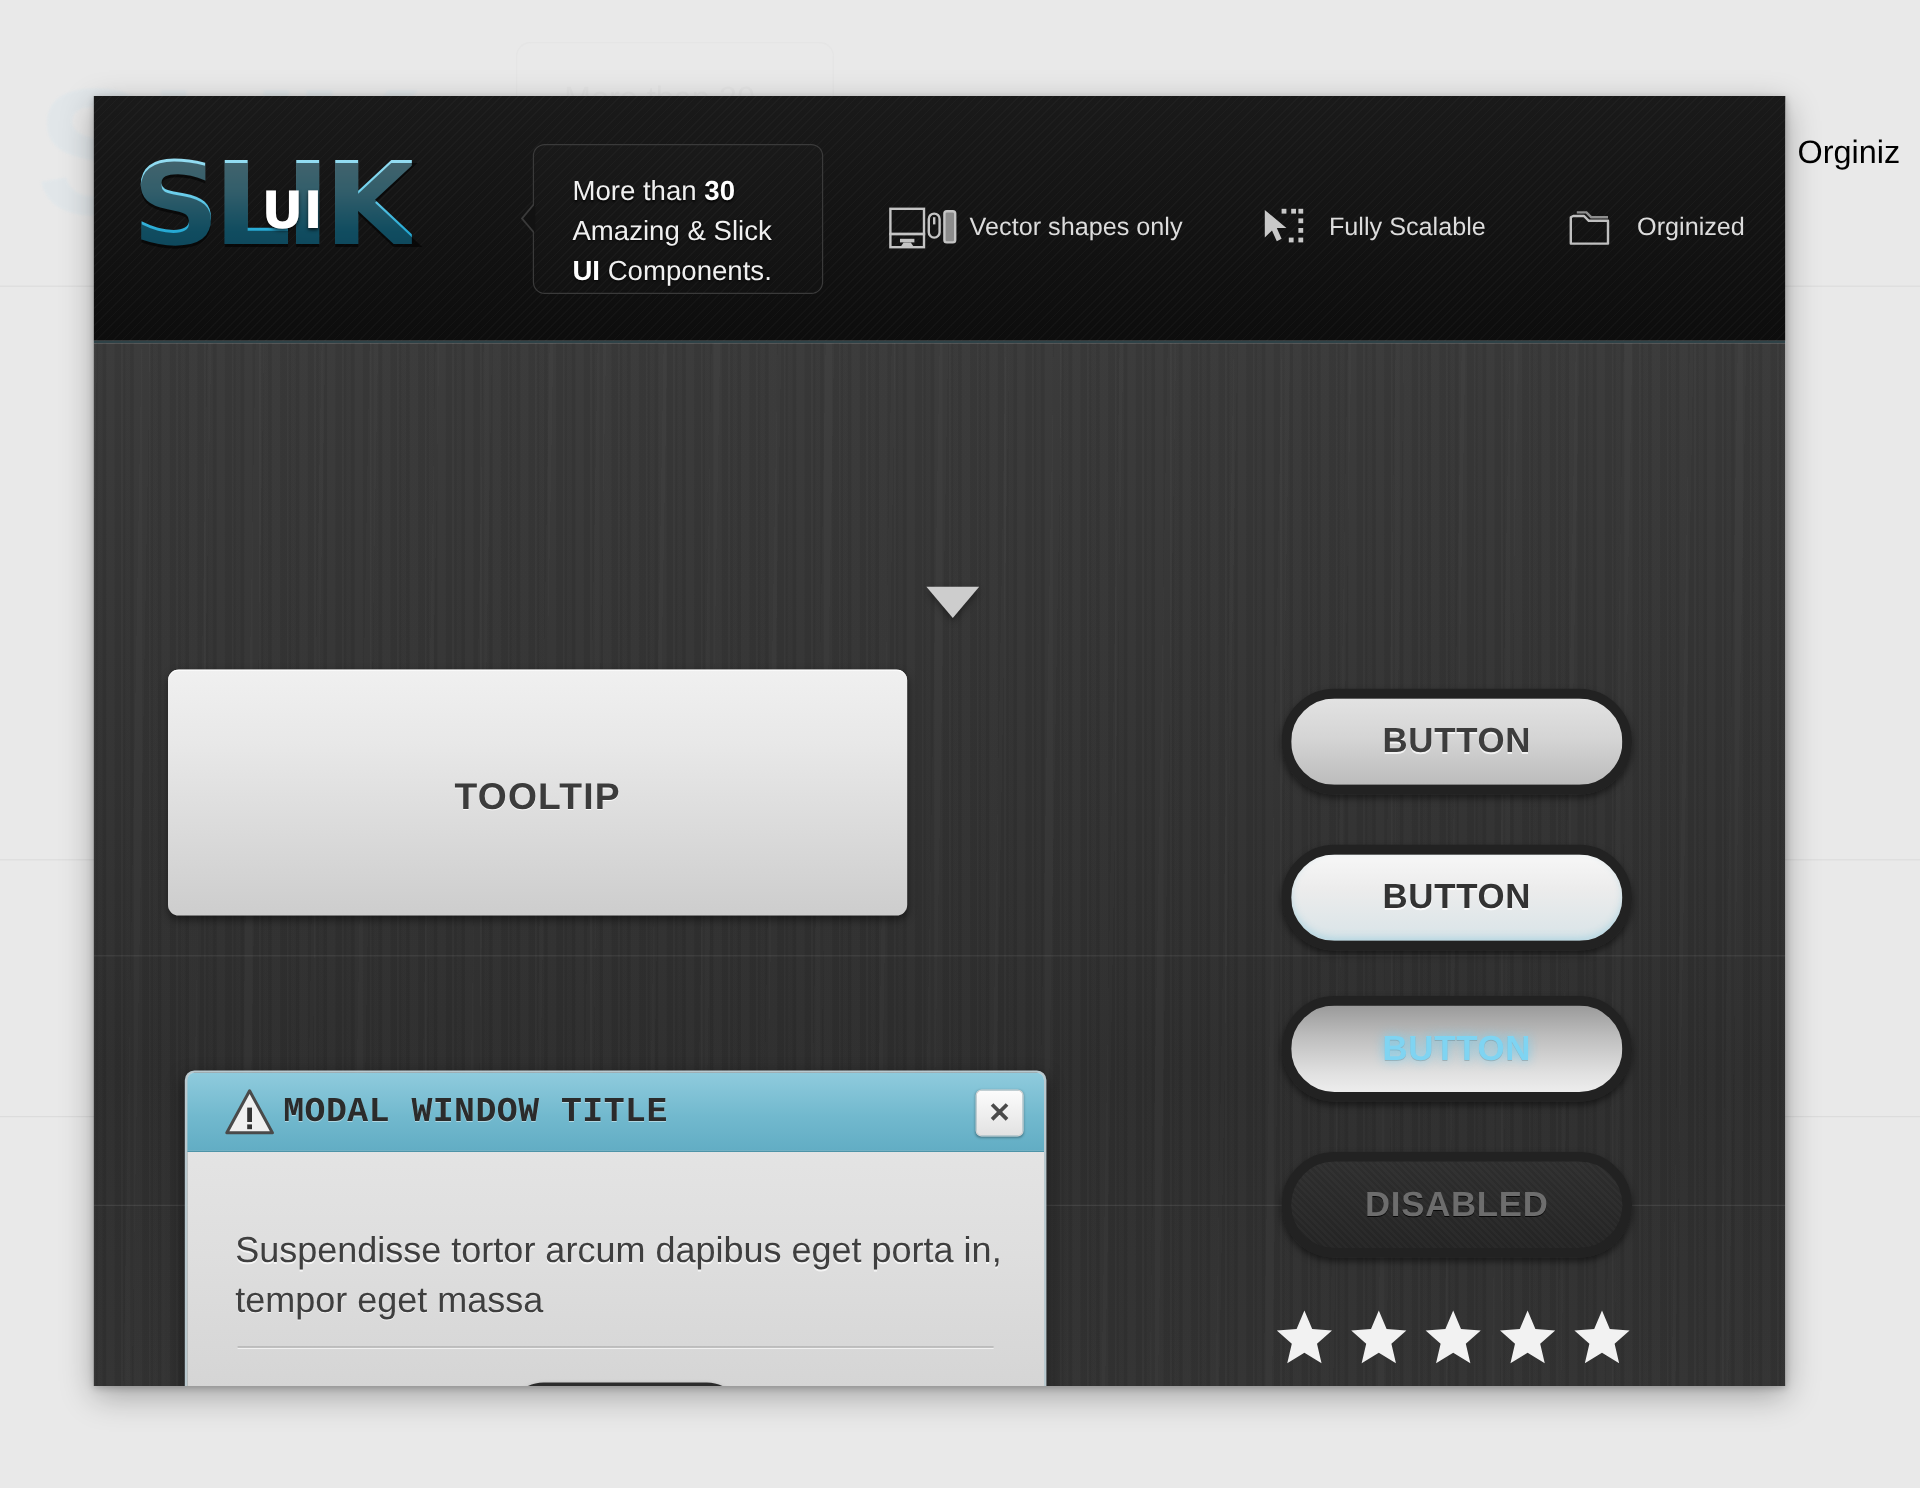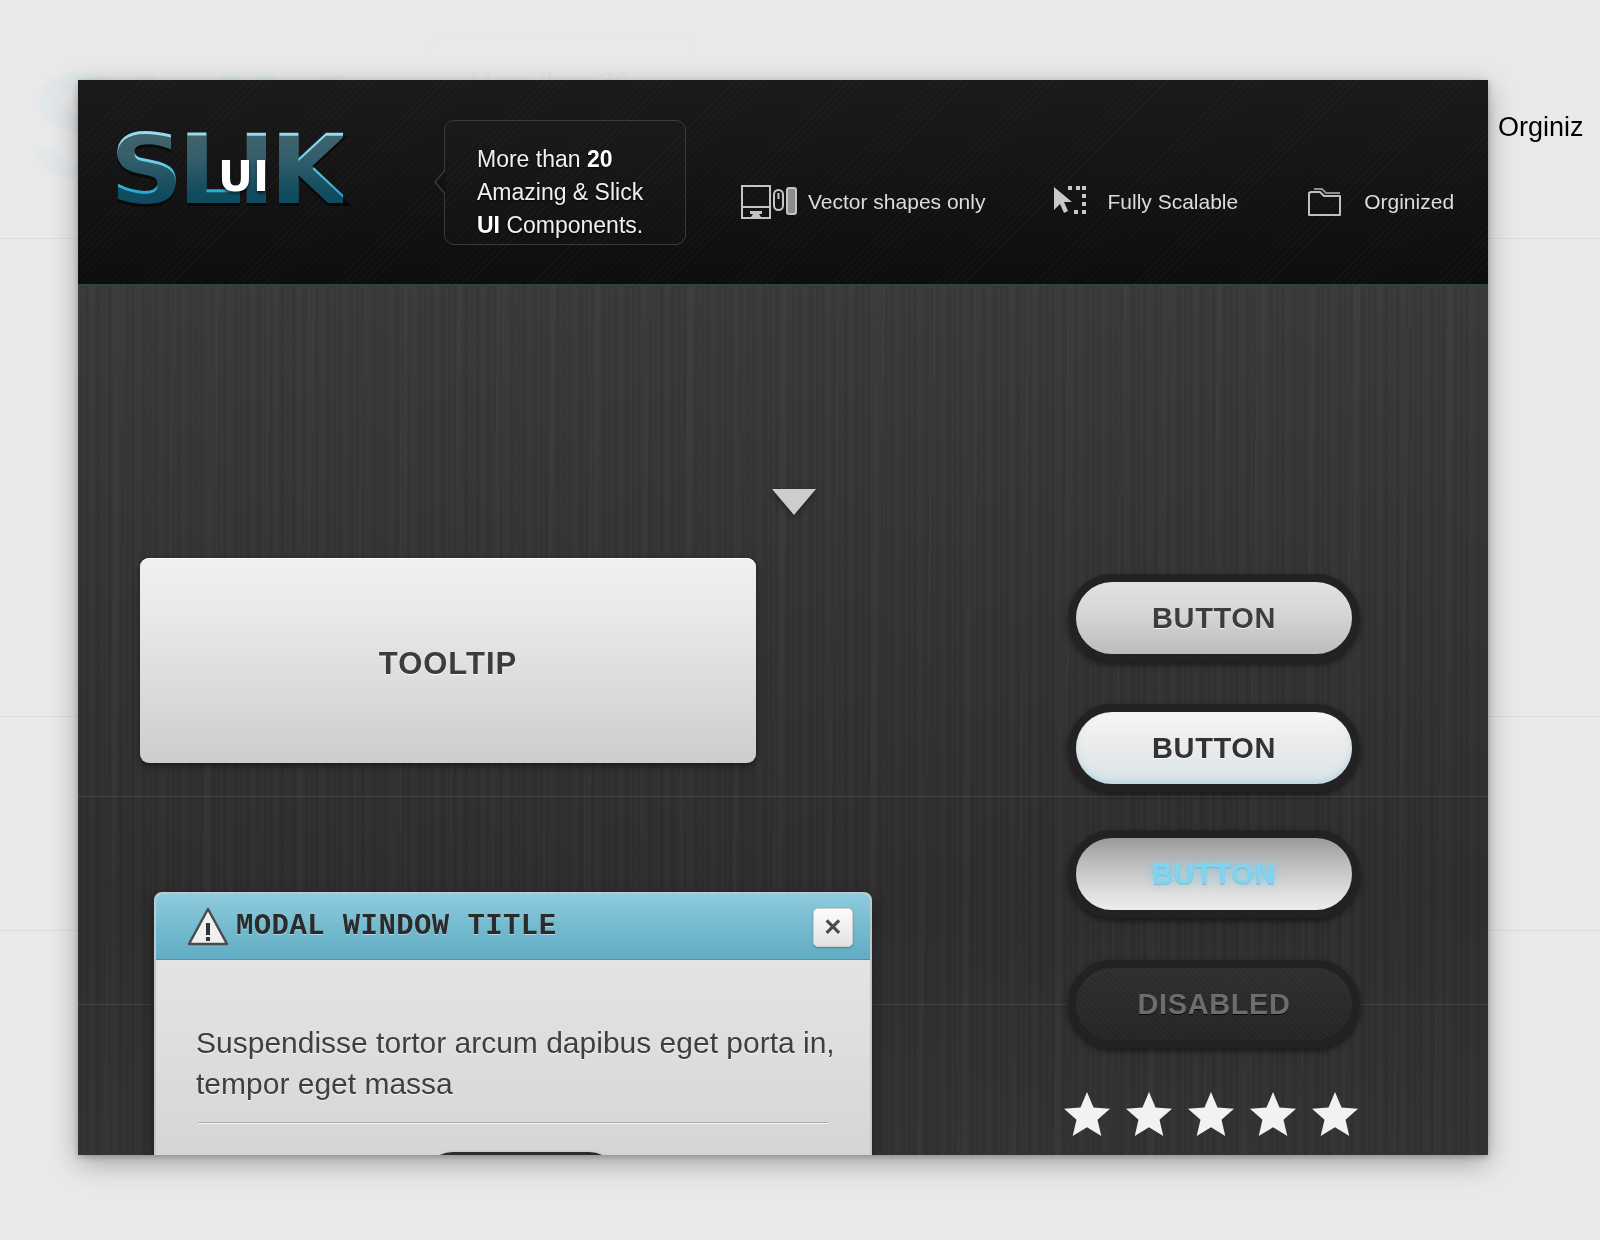--- a/index.html
+++ b/index.html
@@ -156,21 +156,21 @@
     line-height: 33px;
     color: #f0f0f0;
     text-shadow: 0 1px 2px rgba(0,0,0,.9);
     white-space: nowrap;
   }
   .bubble-text b { font-weight: bold; color: #ffffff; }
 
   
   .features {
     position: absolute;
-    left: 660px; top: 98px;
+    left: 660px; top: 86px;
     display: flex;
     align-items: center;
     height: 48px;
   }
   .feature {
     display: flex;
     align-items: center;
     height: 48px;
   }
   .feature-icon {
@@ -403,21 +403,21 @@
 
   <div class="header">
 
     <div class="logo">
       <div class="logo-main">SLIK</div>
       <div class="logo-ui">UI</div>
     </div>
 
     <div class="bubble">
       <div class="bubble-text">
-        <div><span>More than </span><b>20</b></div>
+        <div><span>More than </span><b>30</b></div>
         <div>Amazing &amp; Slick</div>
         <div><b>UI</b><span> Components.</span></div>
       </div>
     </div>
 
     <div class="features">
 
       <div class="feature">
         <span class="feature-icon">
           <svg width="58" height="40" viewBox="0 0 58 40">

